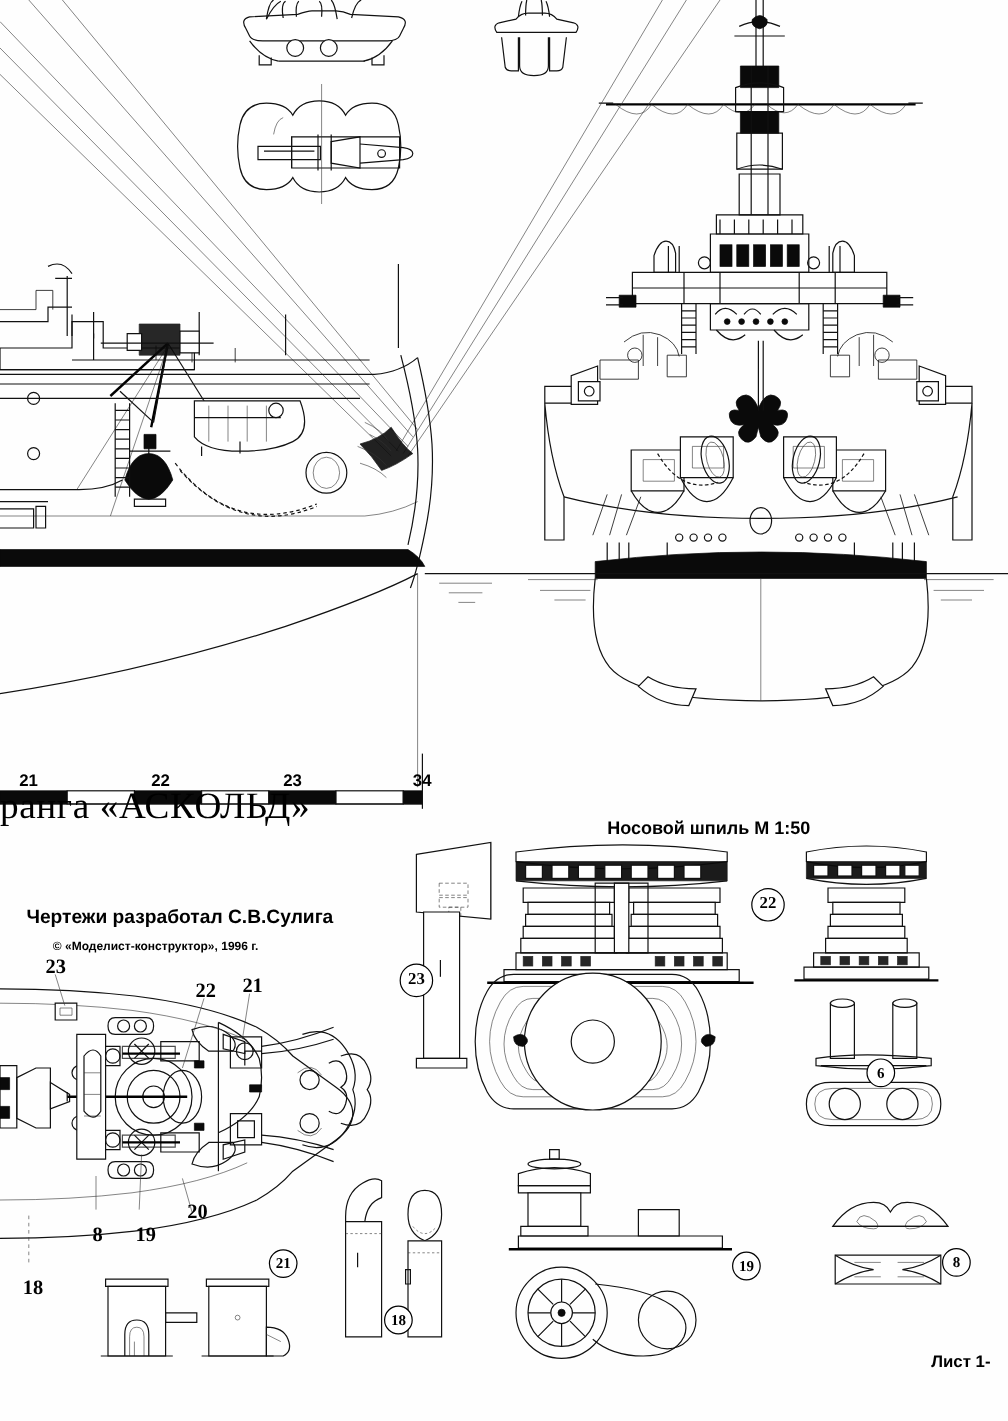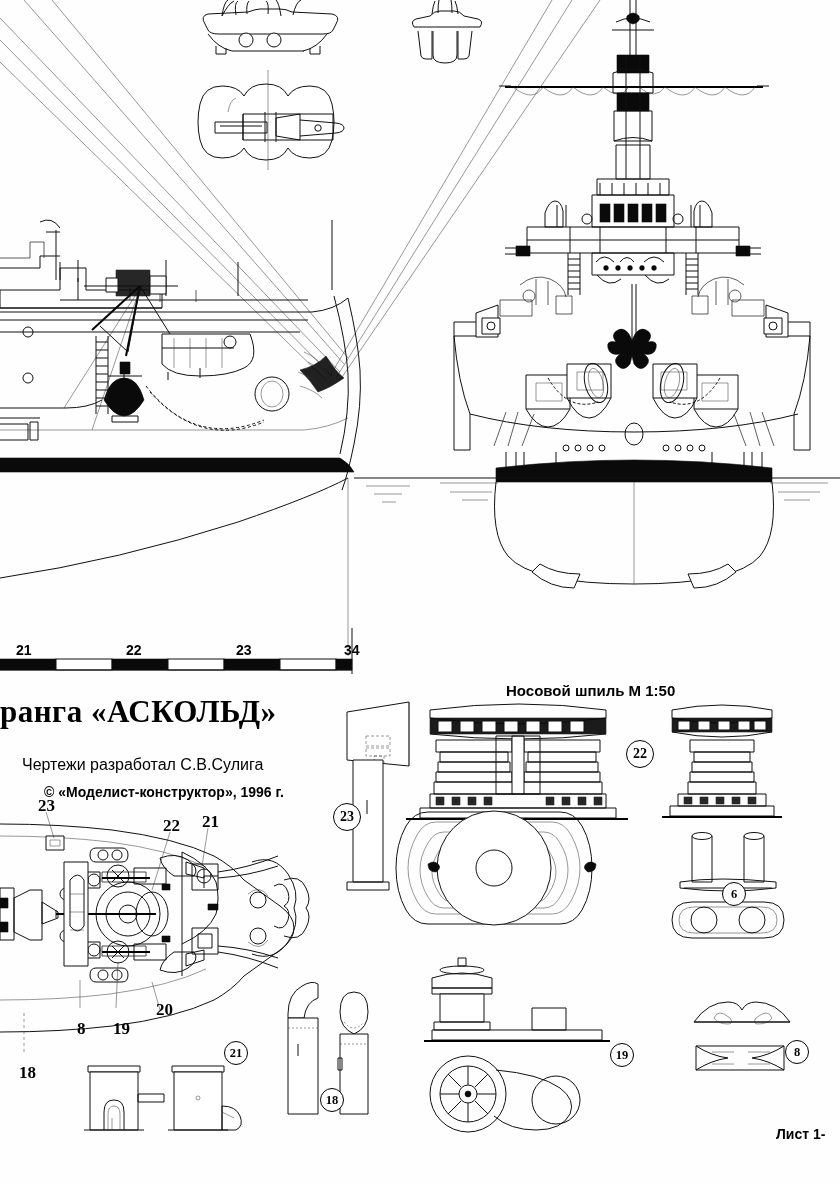--- a/index.html
+++ b/index.html
@@ -17,31 +17,31 @@
   .ink{fill:none;stroke:#111;stroke-width:1;}
   .ink-thin{fill:none;stroke:#1a1a1a;stroke-width:0.7;}
   .ink-hair{fill:none;stroke:#333;stroke-width:0.5;}
   .ink-fat{fill:none;stroke:#000;stroke-width:2;}
   .solid{fill:#0a0a0a;stroke:#0a0a0a;stroke-width:0.6;}
   .white{fill:#ffffff;stroke:#111;stroke-width:1;}
 
   
   .txt{position:absolute;color:#000;white-space:nowrap;}
   #title-main{
-    left:0px;top:694px;
+    left:0px;top:654px;
     font-family:"Liberation Serif", serif;
-    font-weight:700;font-size:31px;letter-spacing:0.5px;
+    font-weight:400;font-size:31px;letter-spacing:0.5px;
   }
   #credit-line{
     left:22px;top:756px;
-    font-size:16px;font-weight:400;
+    font-size:16px;font-weight:700;
   }
   #copyright-line{
     left:44px;top:784px;
-    font-size:14px;font-weight:700;
+    font-size:10px;font-weight:700;
   }
   #capstan-caption{
     left:506px;top:682px;
     font-size:15px;font-weight:700;
   }
   #sheet-number{
     left:776px;top:1126px;
     font-size:14px;font-weight:700;
   }
   .scale-num{

